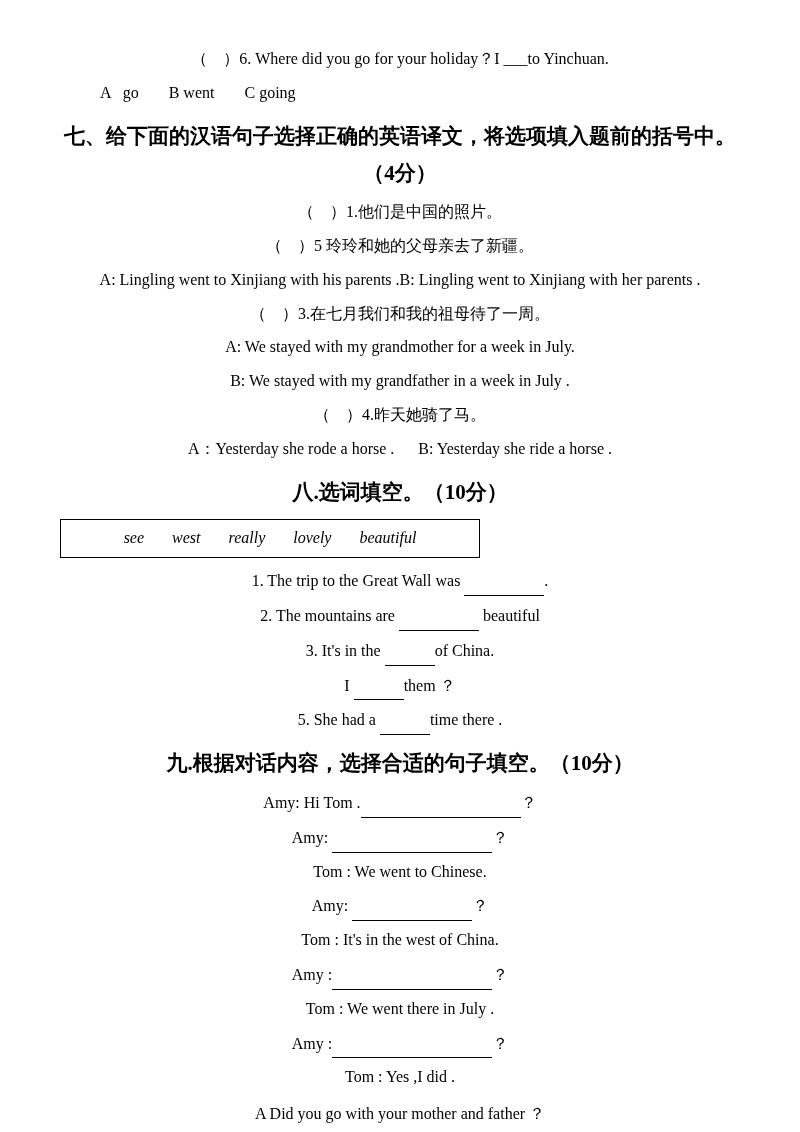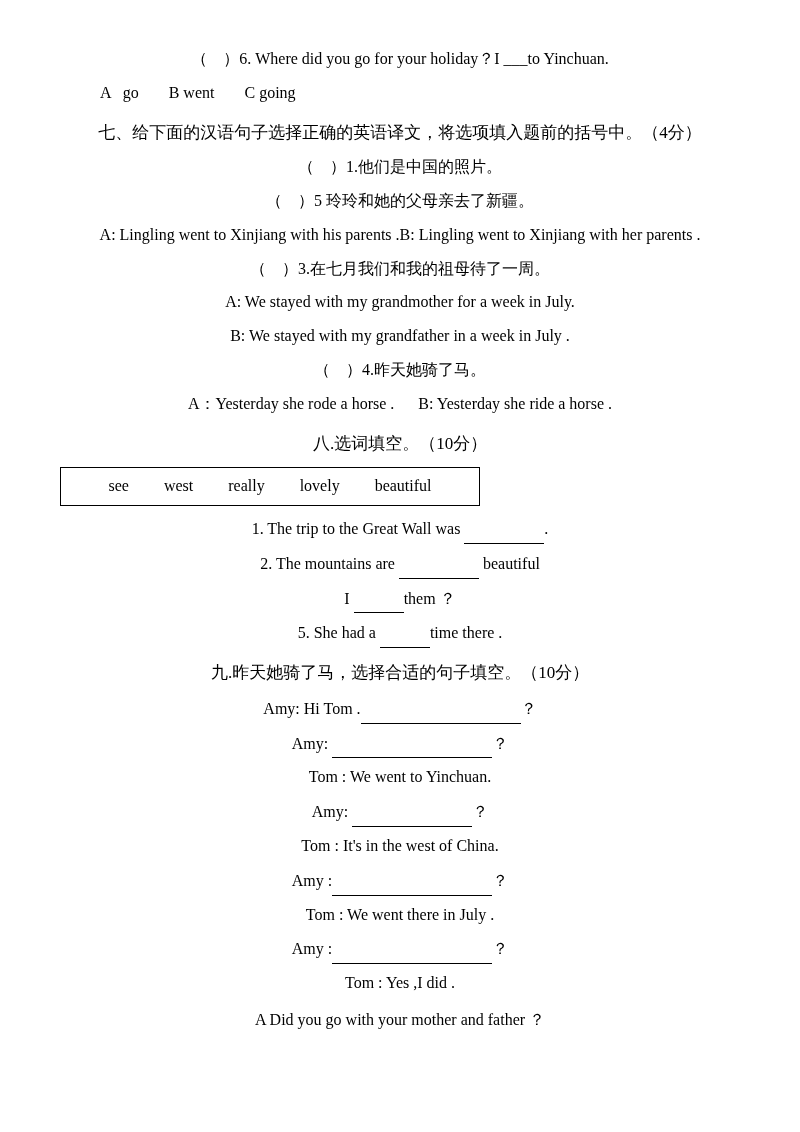--- a/index.html
+++ b/index.html
@@ -11,22 +11,22 @@
       background: #fff;
       font-family: "SimSun", "宋体", serif;
       font-size: 16px;
       color: #000;
       width: 800px;
       min-height: 1132px;
       padding: 40px 60px;
       line-height: 1.8;
     }
     .section-header {
-      font-weight: normal;
-      font-size: 17px;
+      font-weight: bold;
+      font-size: 21px;
       margin-bottom: 4px;
     }
     .choices-line {
       margin: 2px 0 2px 40px;
       display: flex;
       gap: 30px;
       flex-wrap: wrap;
     }
     .indent {
       margin-left: 40px;
@@ -55,24 +55,25 @@
     .blank-short {
       display: inline-block;
       border-bottom: 1px solid #000;
       min-width: 50px;
       vertical-align: bottom;
     }
     .word-box {
       border: 1px solid #000;
       padding: 4px 20px;
       display: flex;
-      gap: 35px;
+      gap: 28px;
       margin: 8px 0 8px 0;
       justify-content: center;
       width: 420px;
+      font-style: italic;
     }
     p {
       margin: 3px 0;
       text-align: center;
     }
     .line {
       margin: 5px 0;
     }
   </style>
 </head>
@@ -107,30 +108,31 @@
   <p class="section-header">八.选词填空。（10分）</p>
   <div class="word-box">
     <span>see</span>
     <span>west</span>
     <span>really</span>
     <span>lovely</span>
     <span>beautiful</span>
   </div>
   <p class="line">1. The trip to the Great Wall was <span class="blank">&nbsp;&nbsp;&nbsp;&nbsp;&nbsp;&nbsp;</span>.</p>
   <p class="line">2. The mountains are <span class="blank">&nbsp;&nbsp;&nbsp;&nbsp;&nbsp;&nbsp;</span> beautiful</p>
+  <p class="line">3. It's in the <span class="blank-short">&nbsp;&nbsp;&nbsp;&nbsp;</span>of China.</p>
   <p class="line">  I <span class="blank-short">&nbsp;&nbsp;&nbsp;&nbsp;</span>them ？</p>
   <p class="line">5. She had a <span class="blank-short">&nbsp;&nbsp;&nbsp;&nbsp;</span>time there .</p>
 </div>
 
 <div style="margin-top:10px;">
-  <p class="section-header">九.昨天她骑了马，选择合适的句子填空。（10分）</p>
+  <p class="section-header">九.根据对话内容，选择合适的句子填空。（10分）</p>
 
   <p class="line">Amy: Hi Tom .<span class="blank-long">&nbsp;&nbsp;&nbsp;&nbsp;&nbsp;&nbsp;&nbsp;&nbsp;&nbsp;&nbsp;&nbsp;&nbsp;&nbsp;&nbsp;&nbsp;&nbsp;</span>？</p>
   <p class="line">Amy: <span class="blank-long">&nbsp;&nbsp;&nbsp;&nbsp;&nbsp;&nbsp;&nbsp;&nbsp;&nbsp;&nbsp;&nbsp;&nbsp;&nbsp;&nbsp;&nbsp;&nbsp;&nbsp;&nbsp;&nbsp;&nbsp;&nbsp;&nbsp;&nbsp;&nbsp;</span>？</p>
-  <p class="line">Tom : We went to Yinchuan.</p>
+  <p class="line">Tom : We went to Chinese.</p>
   <p class="line">Amy: <span class="blank-medium">&nbsp;&nbsp;&nbsp;&nbsp;&nbsp;&nbsp;&nbsp;&nbsp;&nbsp;&nbsp;&nbsp;&nbsp;</span>？</p>
   <p class="line">Tom : It's in the west of China.</p>
   <p class="line">Amy :<span class="blank-long">&nbsp;&nbsp;&nbsp;&nbsp;&nbsp;&nbsp;&nbsp;&nbsp;&nbsp;&nbsp;&nbsp;&nbsp;&nbsp;&nbsp;&nbsp;&nbsp;&nbsp;&nbsp;&nbsp;</span>？</p>
   <p class="line">Tom : We went there in July .</p>
   <p class="line">Amy :<span class="blank-long">&nbsp;&nbsp;&nbsp;&nbsp;&nbsp;&nbsp;&nbsp;&nbsp;&nbsp;&nbsp;&nbsp;&nbsp;&nbsp;&nbsp;&nbsp;&nbsp;&nbsp;&nbsp;&nbsp;</span>？</p>
   <p class="line">Tom : Yes ,I did .</p>
 
   <p class="line" style="margin-top:8px;">A Did you go with your mother and father ？</p>
 
 </div>

